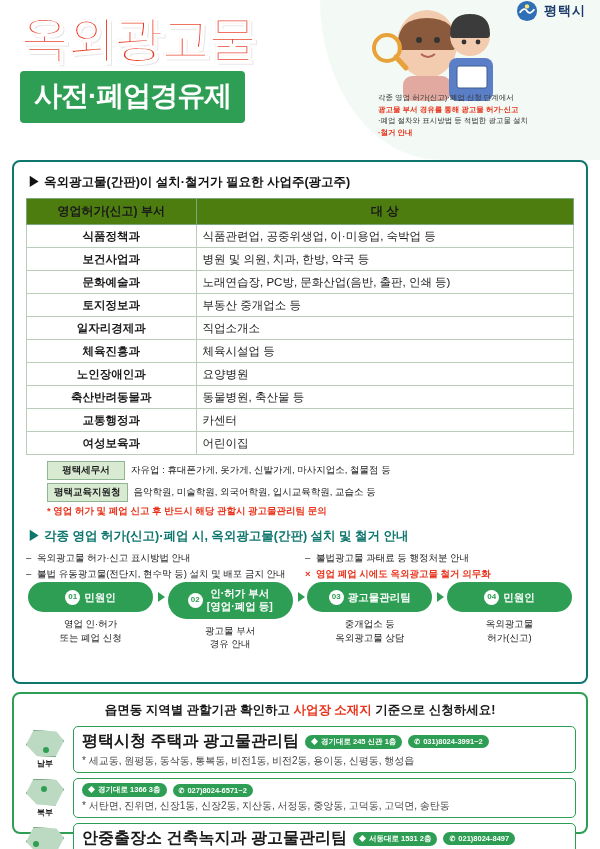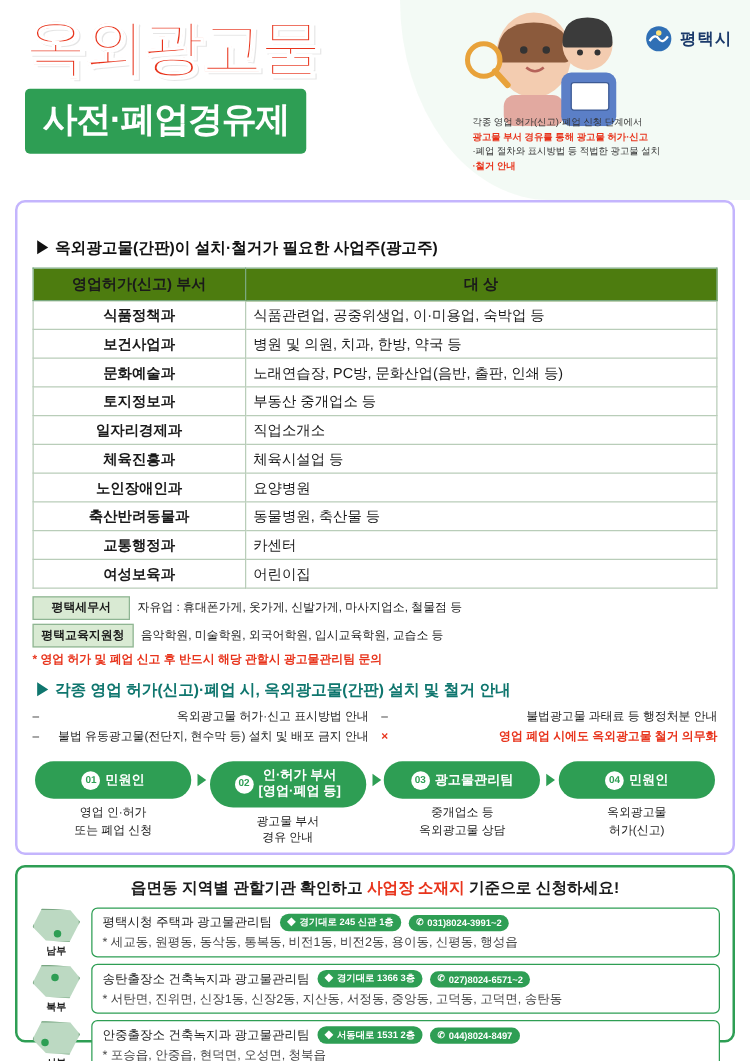--- a/index.html
+++ b/index.html
@@ -31,21 +31,21 @@
       radial-gradient(circle at 540px 20px, rgba(210,235,215,0.0) 0 0),
       #ffffff;
   }
   .hdr-wave {
     position:absolute; right:0; top:0; width:280px; height:160px;
     background:#eaf5ec;
     border-bottom-left-radius:120px 160px;
     opacity:.55;
   }
   .logo {
-    position:absolute; right:14px; top:20px;
+    position:absolute; right:14px; top:0;
     display:flex; align-items:center; gap:6px;
   }
   .logo .mark { width:22px; height:22px; }
   .logo .txt { font-size:13px; font-weight:bold; color:#1b3a6b; letter-spacing:1px;}
 
   .title-block { position:absolute; left:20px; top:14px; }
   .title-main {
     font-size:49px; font-weight:bold; color:#e8341c;
     letter-spacing:-2px; line-height:1;
     text-shadow: 2px 2px 0 #ffffff, 3px 3px 0 rgba(0,0,0,.10);
@@ -68,23 +68,23 @@
   }
   .hdr-note .em-red { color:#e8341c; font-weight:bold; }
 
   
   .people { position:absolute; right:85px; top:6px; width:150px; height:95px; }
 
   
   .card {
     position:relative;
     margin:0 12px;
-    border:2px solid #c4b5fd;
+    border:2px solid #0f766e;
     border-radius:8px;
-    padding:26px 12px 10px 12px;
+    padding:10px 12px 10px 12px;
     height:524px;
   }
   .sec-head {
     font-size:12.5px; font-weight:bold; color:#111;
     margin:2px 0 7px 2px;
   }
 
   table.main-table {
     width:100%;
     border-collapse:collapse;
@@ -100,53 +100,53 @@
   table.main-table td {
     border:1px solid #b9cdb9;
     padding:3.5px 6px;
   }
   table.main-table td.dept {
     text-align:center; width:31%; font-weight:bold; background:#ffffff;
   }
   table.main-table td.obj { text-align:left; }
 
   
-  .extra-rows { margin-top:6px; }
+  .extra-rows { margin-top:6px;margin-left:21px; }
   .extra-row { display:flex; align-items:center; gap:6px; margin-bottom:3px; }
   .tagbox {
     background:#d9ead3;
     border:1px solid #8fb593;
     font-size:9.5px; font-weight:bold;
     padding:2px 6px;
     white-space:nowrap;
     min-width:78px; text-align:center;
   }
   .extra-txt { font-size:9.5px; }
   .red-note { color:#e8341c; font-size:9.5px; font-weight:bold; margin-top:3px; }
 
   .sec-head2 {
     font-size:12.5px; font-weight:bold; color:#0f766e;
     margin:10px 0 5px 2px;
   }
   .two-col {
-    display:flex; gap:10px; font-size:9.5px; line-height:1.7;text-align:right;
+    display:flex; gap:10px; font-size:9.5px; line-height:1.7;
   }
   .two-col ul { list-style:none; margin:0; padding:0; width:50%; }
   .two-col li { position:relative; padding-left:11px; }
   .two-col li:before { content:"–"; position:absolute; left:0; top:0; }
   .two-col li.x:before { content:"×"; color:#e8341c; }
   .two-col li.x { color:#e8341c; font-weight:bold; }
 
   
   .flow-head { font-size:12.5px; font-weight:bold; margin:10px 0 6px 2px;}
   .flow {
     display:flex; align-items:flex-start; justify-content:space-between;
     padding:0 2px;
   }
-  .flow-item { width:23%; text-align:center; position:relative;margin-top:11px; }
+  .flow-item { width:23%; text-align:center; position:relative; }
   .pill {
     background:#2e9e54; color:#fff; border-radius:20px;
     font-size:10.5px; font-weight:bold;
     padding:5px 4px; line-height:1.25;
     display:flex; align-items:center; justify-content:center; gap:4px;
     min-height:30px;
   }
   .pill .num {
     display:inline-flex; align-items:center; justify-content:center;
     width:15px; height:15px; border-radius:50%;
@@ -185,23 +185,23 @@
   }
   .map-chip .dot {
     position:absolute; width:6px;height:6px;border-radius:50%;
     background:#2e9e54;
   }
   .office-box {
     flex:1; border:1px solid #2e9e54; border-radius:5px;
     padding:4px 8px; background:#ffffff;
   }
   .office-line1 { display:flex; align-items:center; gap:6px; flex-wrap:nowrap; }
-  .office-name { font-size:10px; font-weight:normal; }
+  .office-name { font-size:16px; font-weight:bold; }
   .badge {
-    display:inline-flex; align-items:flex-start; gap:3px;
+    display:inline-flex; align-items:flex-end; gap:3px;
     font-size:7.5px; font-weight:bold; color:#ffffff;
     background:#2e9e54; border-radius:9px; padding:2px 6px;
     white-space:nowrap;
   }
   .badge.addr { background:#2e9e54; }
   .badge.tel { background:#2e9e54; }
   .badge .pin { font-size:7px; }
   .office-sub { font-size:10px; color:#444; margin-top:2px; }
 </style>
 </head>
@@ -401,21 +401,20 @@
 
     <div class="office">
       <div class="map-chip">
         <div class="shape">
             <span class="dot" style="left:14px;top:6px"></span>
           </div>
         <span>북부</span>
       </div>
       <div class="office-box">
         <div class="office-line1">
-          <span class="office-name">송탄출장소 건축녹지과 광고물관리팀</span>
           <span class="badge addr">
               <span class="pin">◆</span>
               <span>경기대로 1366 3층</span>
             </span>
           <span class="badge tel">
               <span class="pin">✆</span>
               <span>027)8024-6571~2</span>
             </span>
         </div>
         <div class="office-sub">* 서탄면, 진위면, 신장1동, 신장2동, 지산동, 서정동, 중앙동, 고덕동, 고덕면, 송탄동</div>
@@ -431,21 +430,21 @@
       </div>
       <div class="office-box">
         <div class="office-line1">
           <span class="office-name">안중출장소 건축녹지과 광고물관리팀</span>
           <span class="badge addr">
               <span class="pin">◆</span>
               <span>서동대로 1531 2층</span>
             </span>
           <span class="badge tel">
               <span class="pin">✆</span>
-              <span>044)8024-8497</span>
+              <span>021)8024-8497</span>
             </span>
         </div>
         <div class="office-sub">* 포승읍, 안중읍, 현덕면, 오성면, 청북읍</div>
       </div>
     </div>
   </div>
 
 </div>
 
 </body></html>

